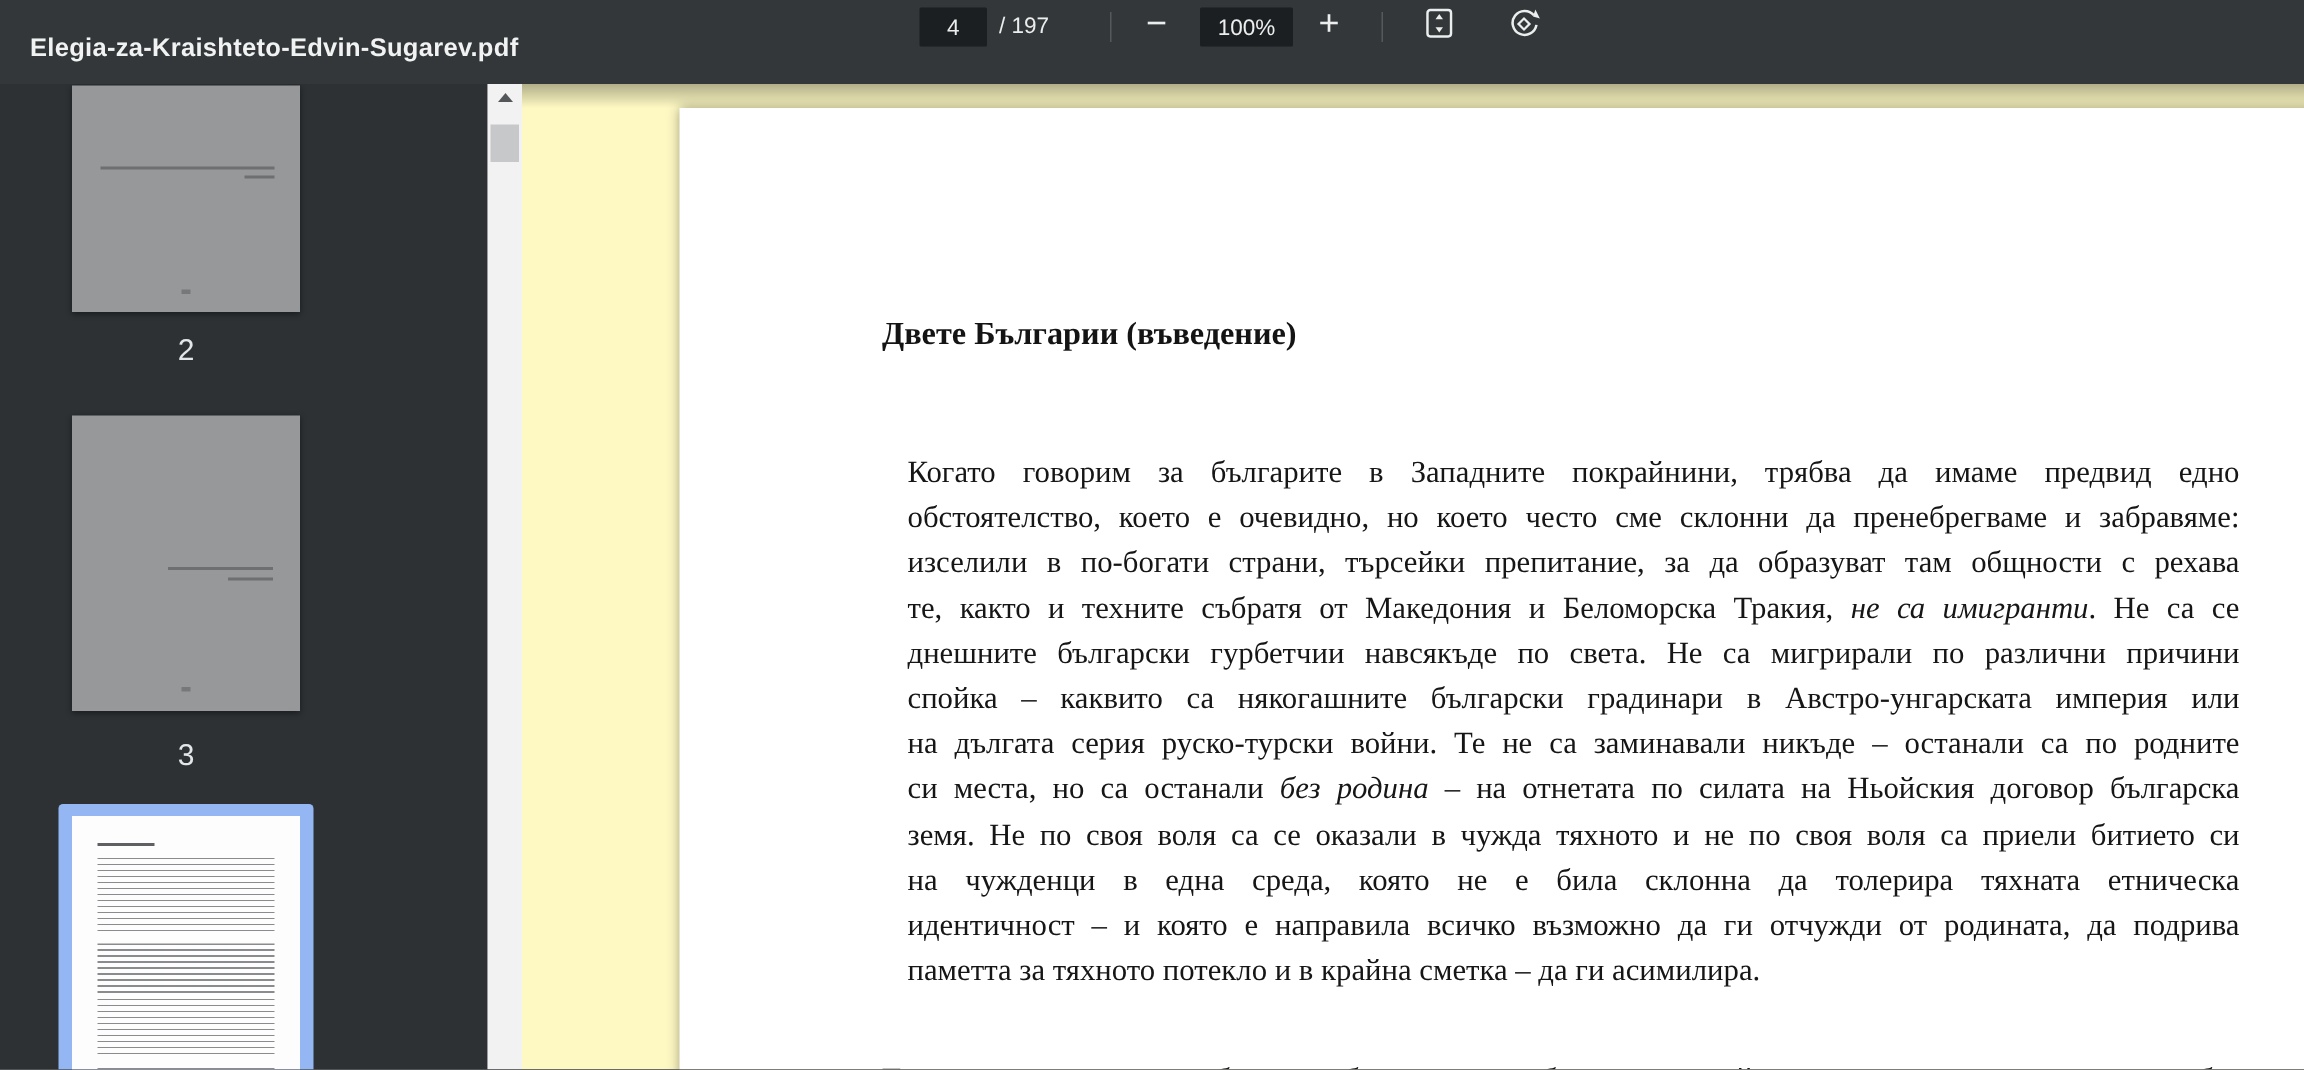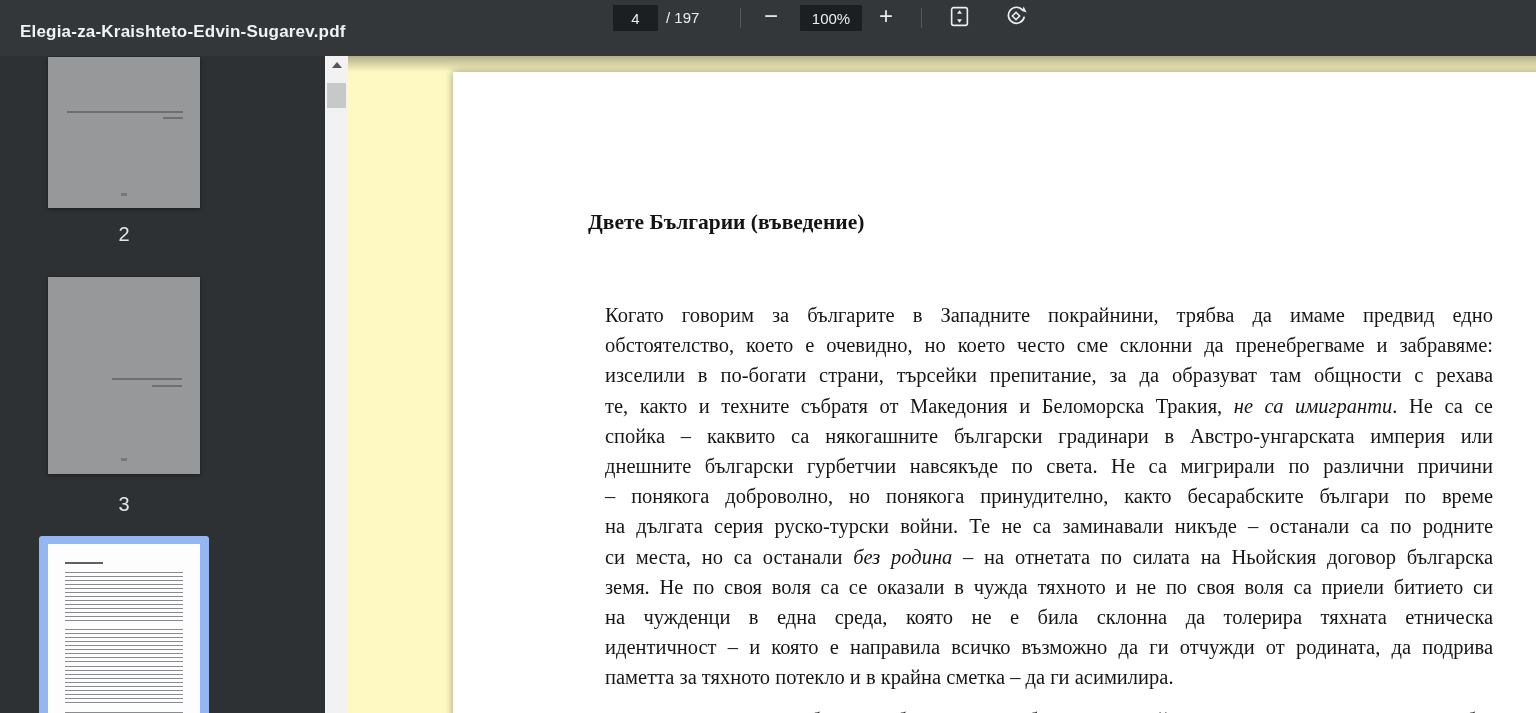--- a/index.html
+++ b/index.html
@@ -142,23 +142,22 @@
   </div>
 
   <div class="viewer">
     <div class="page">
       <div class="doc-heading">Двете Българии (въведение)</div>
       <div class="para">
           <div class="pline"><span>Когато говорим за българите в Западните покрайнини, трябва да имаме предвид едно</span></div>
           <div class="pline"><span>обстоятелство, което е очевидно, но което често сме склонни да пренебрегваме и забравяме:</span></div>
           <div class="pline"><span>изселили в по-богати страни, търсейки препитание, за да образуват там общности с рехава</span></div>
           <div class="pline"><span>те, както и техните събратя от Македония и Беломорска Тракия, </span><span class="it">не са имигранти</span><span>. Не са се</span></div>
+          <div class="pline"><span>днешните български гурбетчии навсякъде по света. Не са мигрирали по различни причини</span></div>
           <div class="pline"><span>спойка – каквито са някогашните български градинари в Австро-унгарската империя или</span></div>
-          <div class="pline"><span>днешните български гурбетчии навсякъде по света. Не са мигрирали по различни причини</span></div>
-          <div class="pline"><span>– понякога доброволно, но понякога принудително, както бесарабските българи по време</span></div>
           <div class="pline"><span>на дългата серия руско-турски войни. Те не са заминавали никъде – останали са по родните</span></div>
           <div class="pline"><span>си места, но са останали </span><span class="it">без родина</span><span> – на отнетата по силата на Ньойския договор българска</span></div>
           <div class="pline"><span>земя. Не по своя воля са се оказали в чужда тяхното и не по своя воля са приели битието си</span></div>
           <div class="pline"><span>на чужденци в една среда, която не е била склонна да толерира тяхната етническа</span></div>
           <div class="pline"><span>идентичност – и която е направила всичко възможно да ги отчужди от родината, да подрива</span></div>
           <div class="pline last"><span>паметта за тяхното потекло и в крайна сметка – да ги асимилира.</span></div>
         </div>
       <div class="partial">Тежка и незавидна е била съдбата на тия българи – най-вече защото тяхната орис е б</div>
     </div>
   </div>

